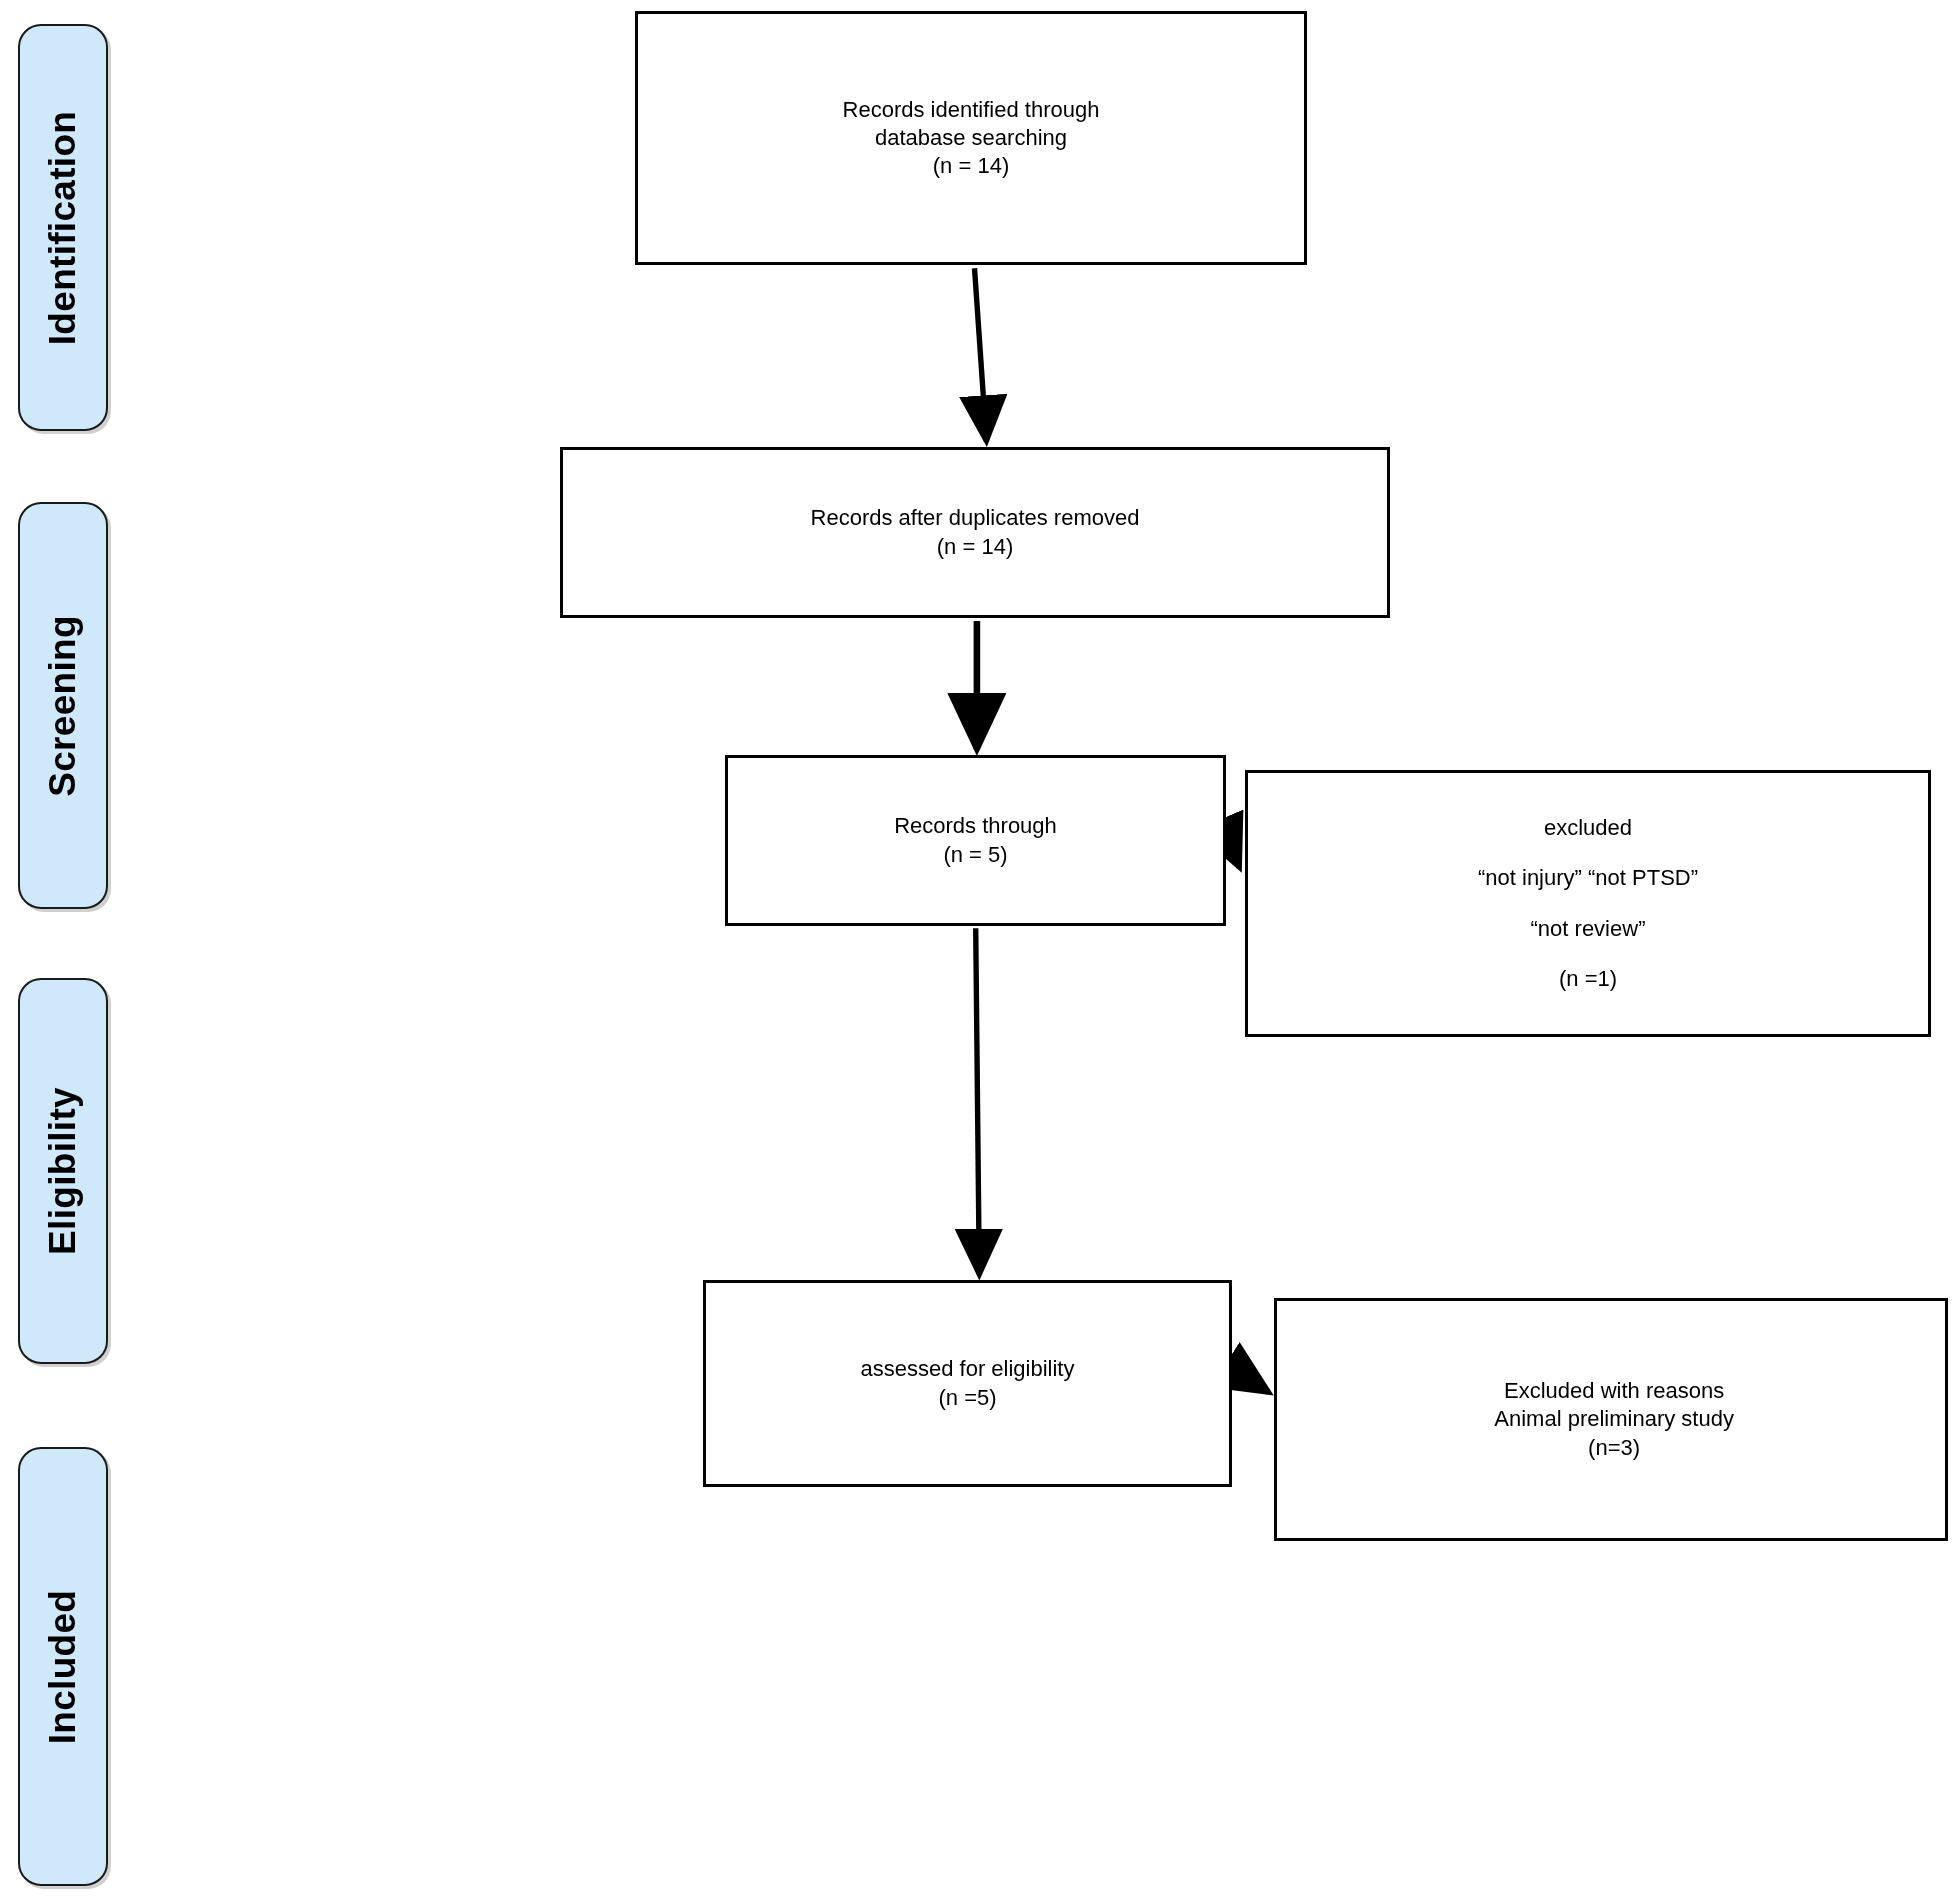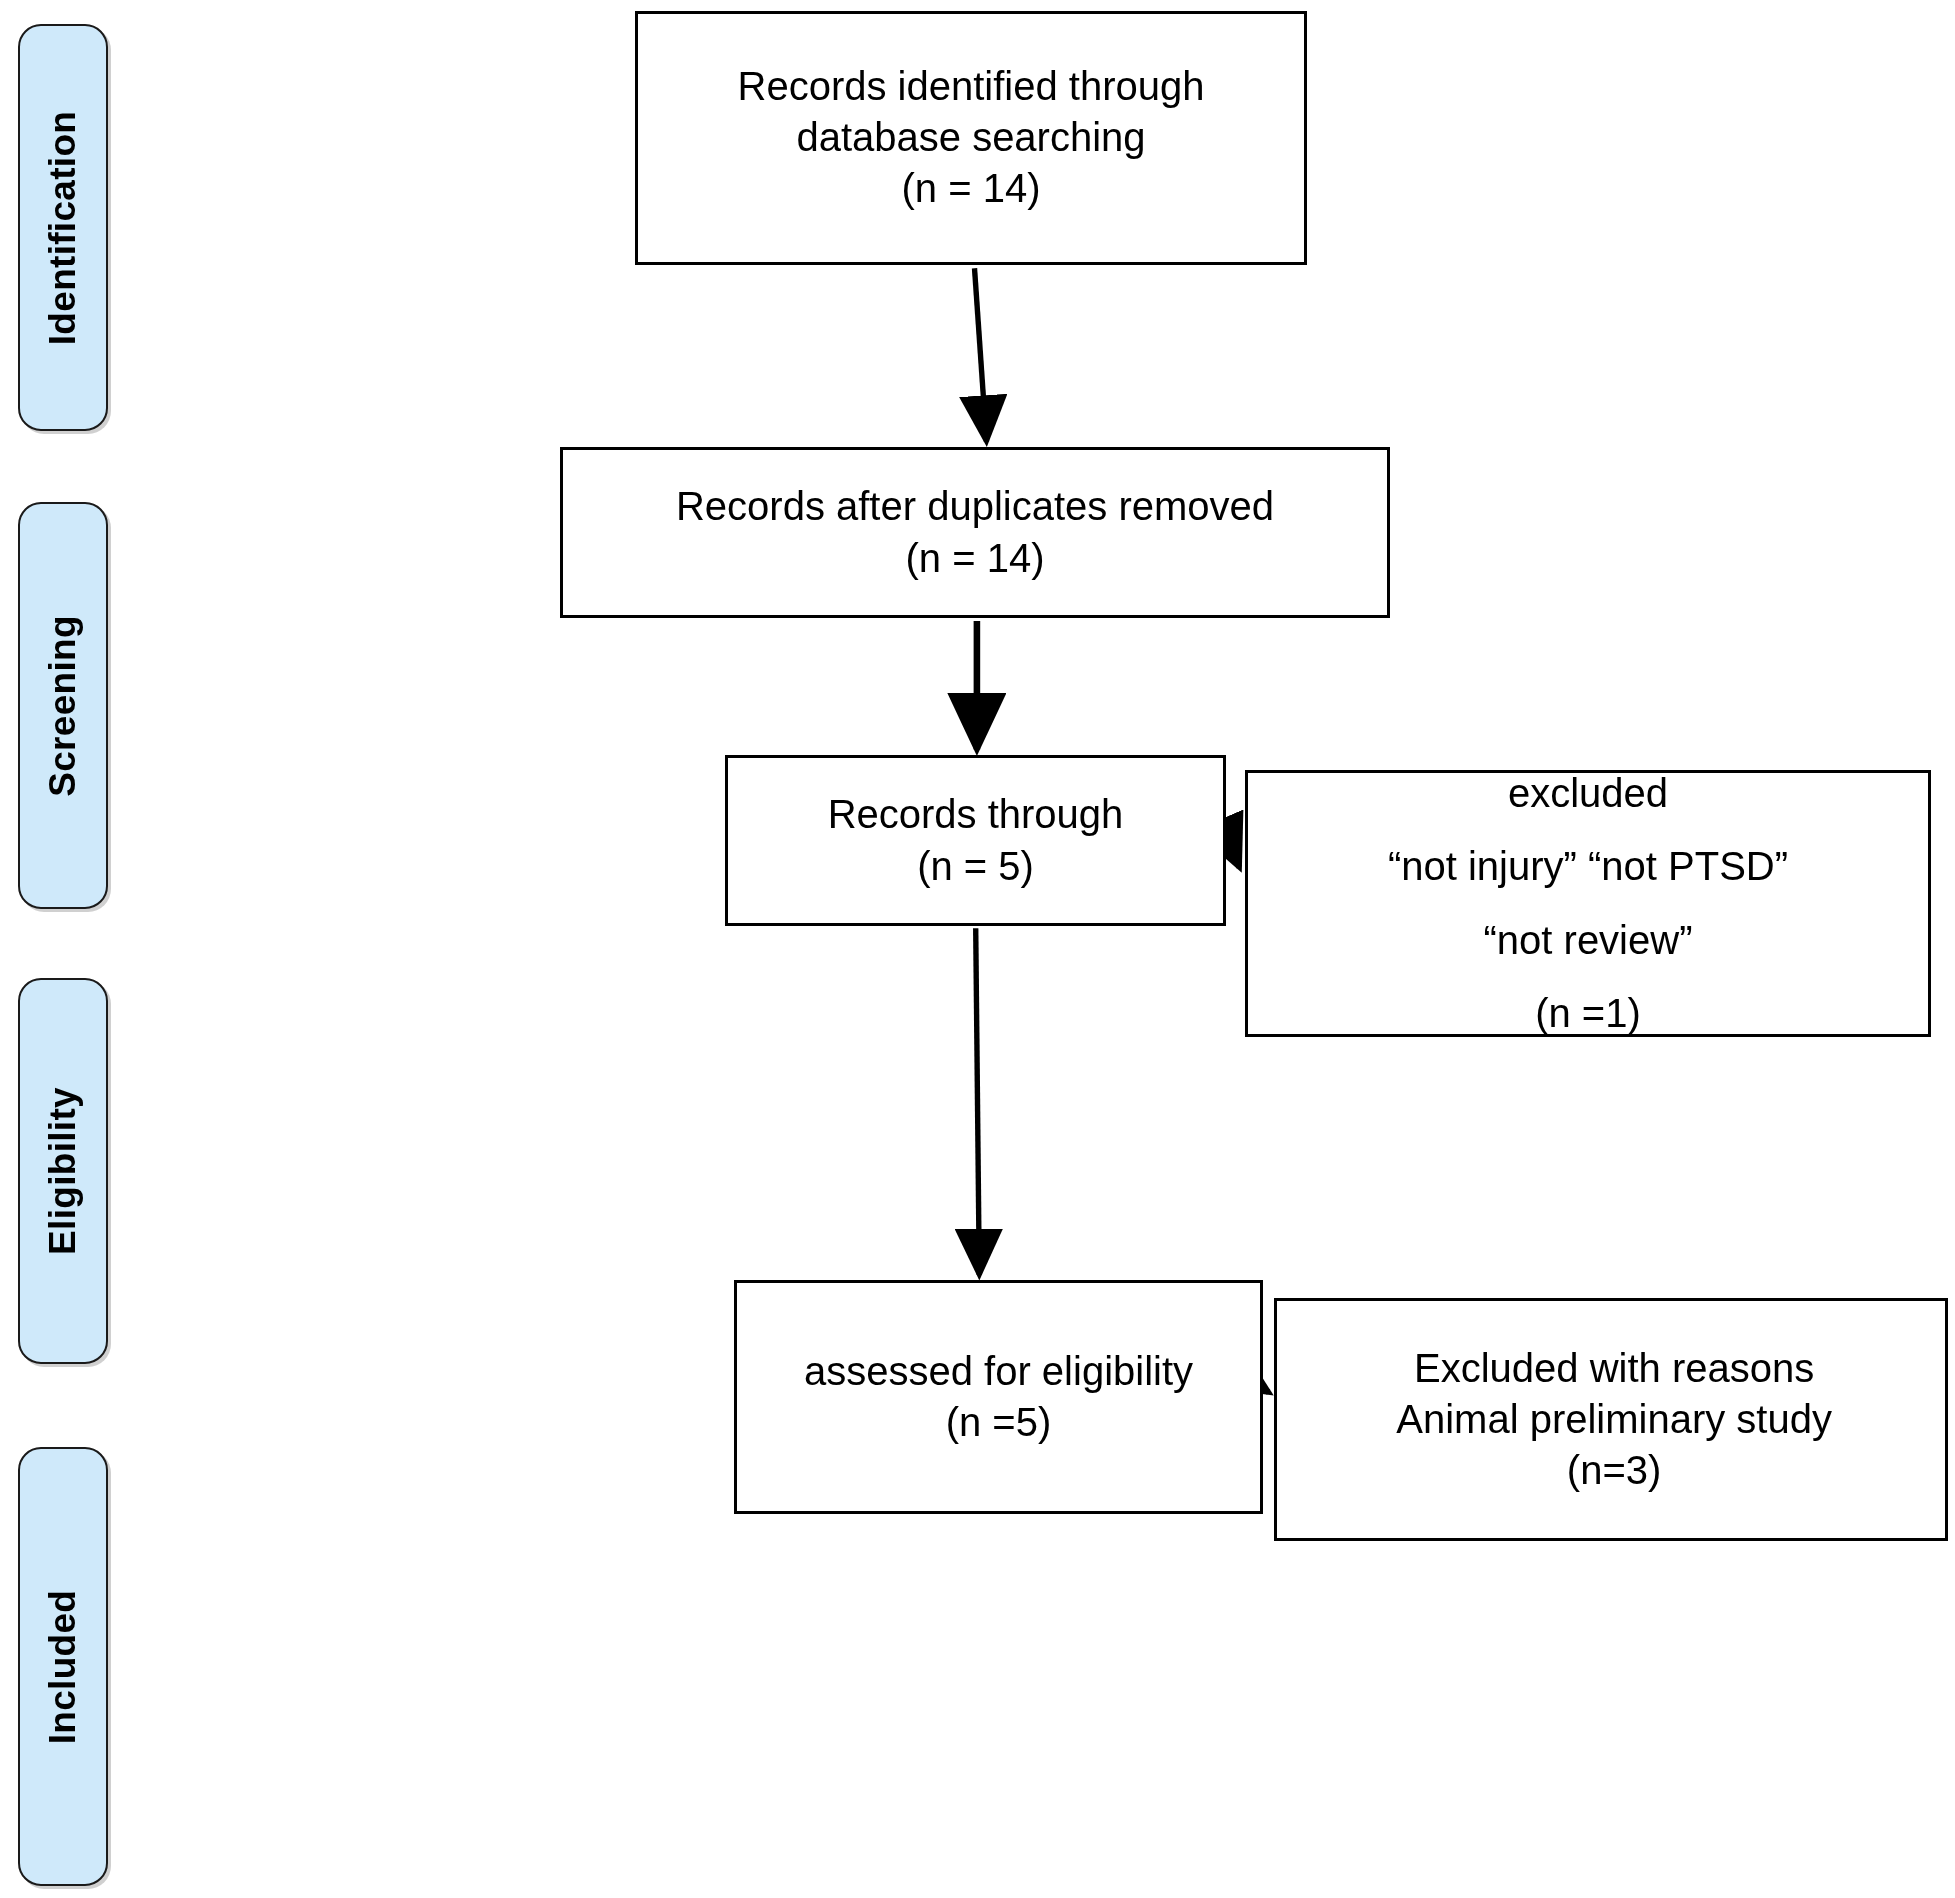--- a/index.html
+++ b/index.html
@@ -34,21 +34,21 @@
     border:3.6px solid #000000;
     box-sizing:border-box;
     display:flex;
     flex-direction:column;
     align-items:center;
     justify-content:center;
     text-align:center;
     padding:4.8px 10.8px;
   }
   .fline{
-    font-size:40px;
+    font-size:22px;
     line-height:1.28;
     white-space:nowrap;
     color:#000;
   }
 
   
   svg.conn{position:absolute;left:0;top:0;width:1955px;height:1899px;pointer-events:none;}
 </style>
 </head>
 <body>
@@ -105,21 +105,21 @@
     <div class="fline">(n =  5)</div>
   </div>
 
   <div class="fbox" style="left:1245px;top:770px;width:686px;height:267px;gap:22px;">
     <div class="fline">excluded</div>
     <div class="fline">“not injury” “not PTSD”</div>
     <div class="fline">“not review”</div>
     <div class="fline">(n =1)</div>
   </div>
 
-  <div class="fbox" style="left:734px;top:1280px;width:529px;height:234px;">
+  <div class="fbox" style="left:703px;top:1280px;width:529px;height:207px;">
     <div class="fline">assessed for eligibility</div>
     <div class="fline">(n =5)</div>
   </div>
 
   <div class="fbox" style="left:1274px;top:1298px;width:674px;height:243px;padding-left:17px;">
     <div class="fline">Excluded with reasons</div>
     <div class="fline">Animal preliminary study</div>
     <div class="fline">(n=3)</div>
   </div>
 

